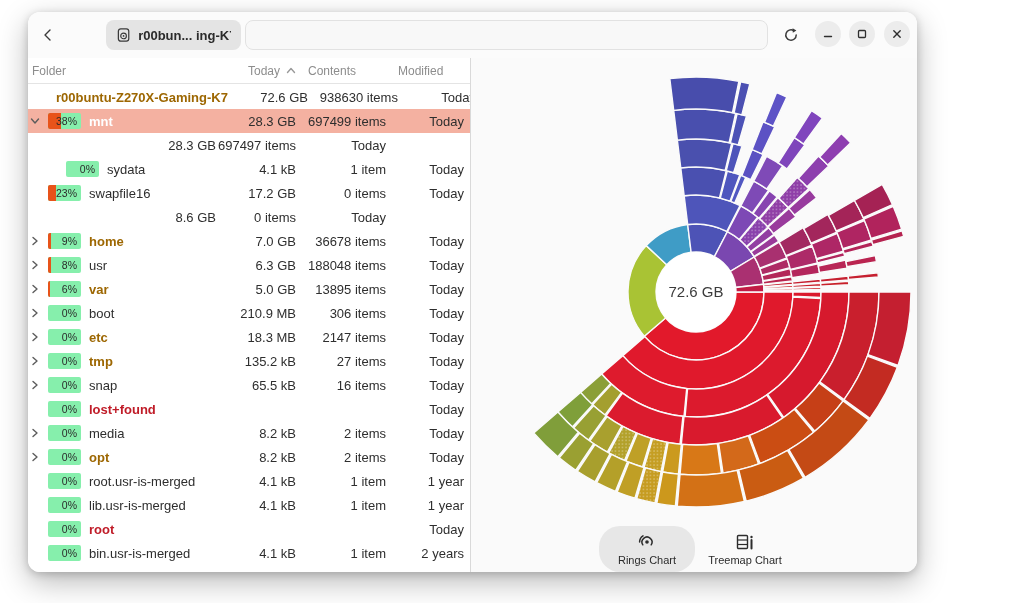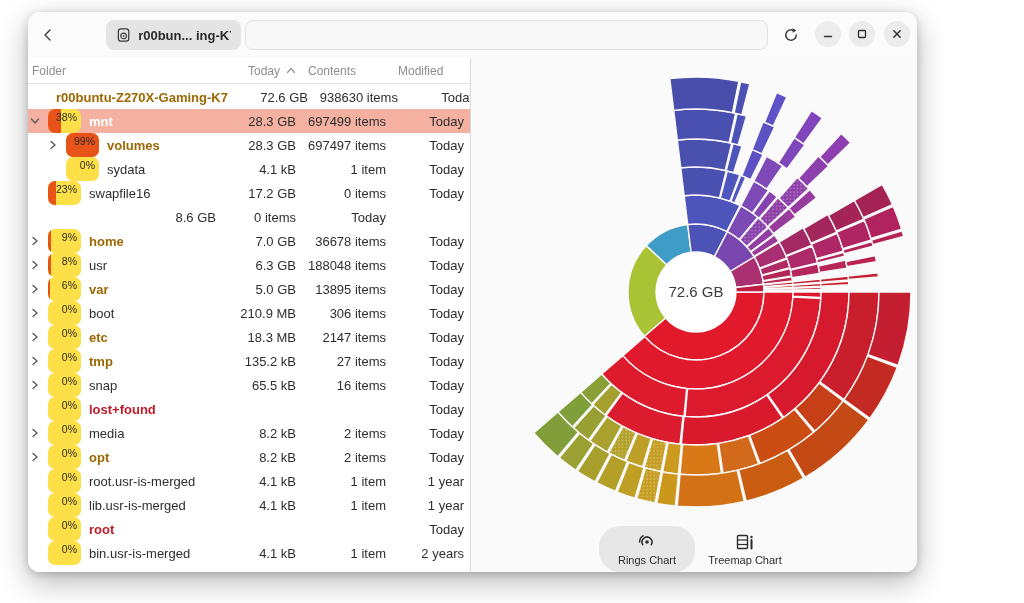--- a/index.html
+++ b/index.html
@@ -25,21 +25,21 @@
   .th{font-size:12px;color:#8d8d8d;}
   .th.folder{padding-left:4px;}
   .th.size{text-align:right;display:flex;justify-content:flex-end;align-items:center;gap:6px;}
   .th.contents{padding-left:12px;}
   .th.modified{padding-left:12px;}
   .tbody{position:absolute;left:0;top:27px;right:0;bottom:0;overflow:hidden;}
   .row{height:24px;display:grid;grid-template-columns:1fr 80px 90px 78px;align-items:center;padding-right:6px;box-sizing:border-box;font-size:13px;color:#2e2e2e;}
   .row.selected{background:#f4b1a1;}
   .fcell{display:flex;align-items:center;height:100%;}
   .chev{width:14px;height:14px;flex:0 0 14px;display:flex;align-items:center;justify-content:center;}
-  .badge{flex:0 0 33px;width:33px;height:24px;margin-left:6px;background:#fde047;border-radius:7px;position:relative;overflow:hidden;}
+  .badge{flex:0 0 33px;width:33px;height:16px;margin-left:6px;background:#86efac;border-radius:2px;position:relative;overflow:hidden;}
   .badge .fill{position:absolute;left:0;top:0;bottom:0;background:#e8531a;}
   .badge .pct{position:absolute;right:4px;top:1px;font-size:10.5px;color:#2b2b2b;line-height:14px;}
   .fname{margin-left:8px;white-space:nowrap;}
   .fname.gold{color:#9d6702;font-weight:bold;}
   .fname.red{color:#c01c28;font-weight:bold;}
   .row.selected .fname{color:#ffffff;}
   .num{text-align:right;}
   
   .chart-svg{position:absolute;left:0;top:0;}
   .center-label{font-size:15px;fill:#3c3c3c;}
@@ -130,32 +130,20 @@
                 <span class="fill" style="width: 38%;"></span>
                 <span class="pct">38%</span>
               </span>
               <span class="fname gold">mnt</span>
             </div>
             <div class="num">28.3 GB</div>
             <div class="num">697499 items</div>
             <div class="num">Today</div>
           </div>
           <div class="row">
-            <div class="fcell" style="padding-left: 18px;">
-              <span class="chev">
-                <svg width="10" height="10" viewBox="0 0 10 10" style="transform:rotate(0deg)">
-                  <polyline points="3,1.5 7,5 3,8.5" fill="none" stroke="#5c5c5c" stroke-width="1.4" stroke-linecap="round" stroke-linejoin="round"></polyline>
-                </svg>
-              </span>
-              <span class="badge">
-                <span class="fill" style="width: 99%;"></span>
-                <span class="pct">99%</span>
-              </span>
-              <span class="fname gold">volumes</span>
-            </div>
             <div class="num">28.3 GB</div>
             <div class="num">697497 items</div>
             <div class="num">Today</div>
           </div>
           <div class="row">
             <div class="fcell" style="padding-left: 18px;">
               <span class="chev"></span>
               <span class="badge">
                 <span class="fill" style="width: 0%;"></span>
                 <span class="pct">0%</span>

